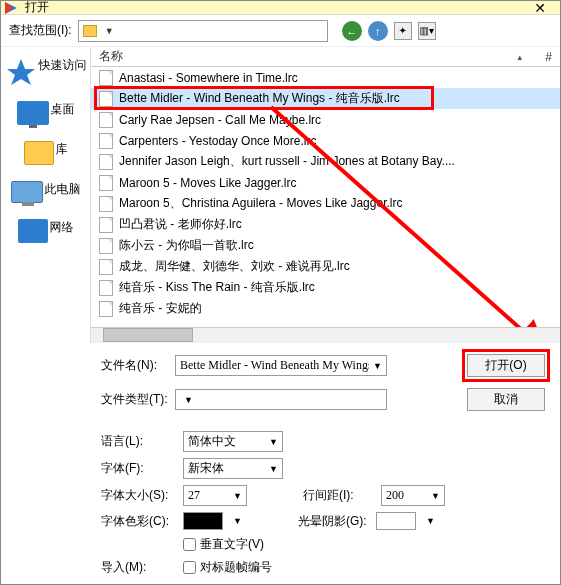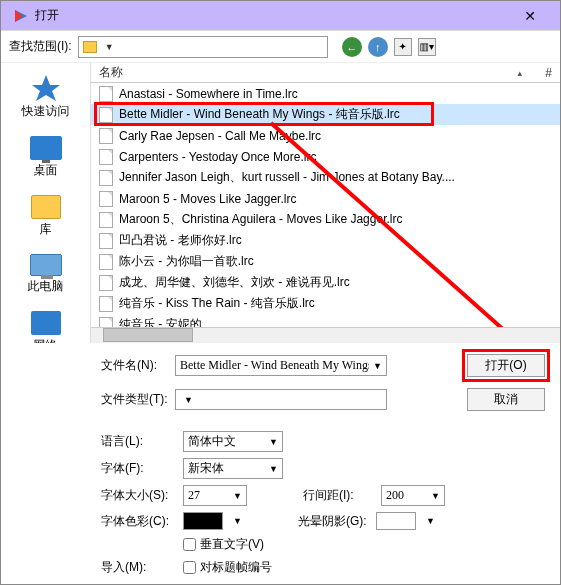--- a/index.html
+++ b/index.html
@@ -1,37 +1,37 @@
 <!DOCTYPE html>
 <html><head>
 <meta charset="utf-8">
 <style>
   * { box-sizing: border-box; font-family: "Microsoft YaHei", "SimSun", sans-serif; font-size: 12px; }
   body { margin: 0; background: #fff; }
   .window { width: 561px; height: 585px; border: 1px solid #888; background: #fff; display: flex; flex-direction: column; }
-  .titlebar { height: 30px; background: #c4b5fd; border-bottom: 1px solid #ddd; display: flex; align-items: center; padding: 0 12px; }
+  .titlebar { height: 14px; background: #fef9c3; border-bottom: 1px solid #ddd; display: flex; align-items: center; padding: 0 2px; }
   .titlebar .icon { width: 16px; height: 16px; margin-right: 6px; }
   .titlebar .title { flex: 1; }
   .titlebar .close { width: 36px; text-align: center; font-size: 14px; cursor: pointer; }
   .toolbar { height: 32px; display: flex; align-items: center; padding: 2px 8px; gap: 6px; border-bottom: 1px solid #eee; text-align: right; }
   .toolbar label { white-space: nowrap; }
   .combo { display: flex; align-items: center; border: 1px solid #999; background: #fff; height: 22px; padding: 0 4px; }
   .combo.long { flex: 1; max-width: 250px; }
   .combo .fld-icon { width: 14px; height: 12px; background: #ffcb4f; border: 1px solid #c89b2b; margin-right: 4px; }
   .combo .txt { flex: 1; overflow: hidden; white-space: nowrap; }
   .combo .arrow { margin-left: 4px; font-size: 9px; color: #333; }
   .tb-icons { display: flex; gap: 6px; margin-left: 8px; align-items: center; }
   .rb { width: 20px; height: 20px; border-radius: 50%; display: flex; align-items: center; justify-content: center; color: #fff; font-size: 11px; }
   .rb.back { background: #3a8f3a; }
   .rb.up { background: #4a8cc9; }
   .ico-sq { width: 18px; height: 18px; border: 1px solid #999; background: #eee; display:flex; align-items:center; justify-content:center; font-size:10px; }
 
   .body { flex: 1; display: flex; overflow: hidden; }
   .sidebar { width: 90px; border-right: 1px solid #ddd; display: flex; flex-direction: column; align-items: center; padding-top: 10px; gap: 16px; }
-  .side-item { display: flex; flex-direction: column; align-items: center; gap: 2px; cursor: pointer; }
+  .side-item { display: flex; flex-direction: row; gap: 2px; cursor: pointer; }
   .side-item .si-icon { width: 32px; height: 28px; }
   .si-quick { color:#2d7ecf; }
   .si-desktop { background:#2d7ecf; border-radius:2px; width:32px; height:24px; position:relative; }
   .si-desktop::after { content:""; position:absolute; bottom:-3px; left:12px; width:8px; height:3px; background:#666; }
   .si-lib { background:#ffcb4f; border:1px solid #c89b2b; width:30px; height:24px; border-radius:2px; }
   .si-pc { width:32px; height:22px; background:#6aa7dc; border:1px solid #3b77ad; border-radius:2px; position:relative; }
   .si-pc::after { content:""; position:absolute; bottom:-4px; left:10px; width:12px; height:4px; background:#888; }
   .si-net { width:30px; height:24px; background:#2d7ecf; border-radius:2px; position:relative; }
 
   .filearea { flex: 1; display: flex; flex-direction: column; position: relative; }

